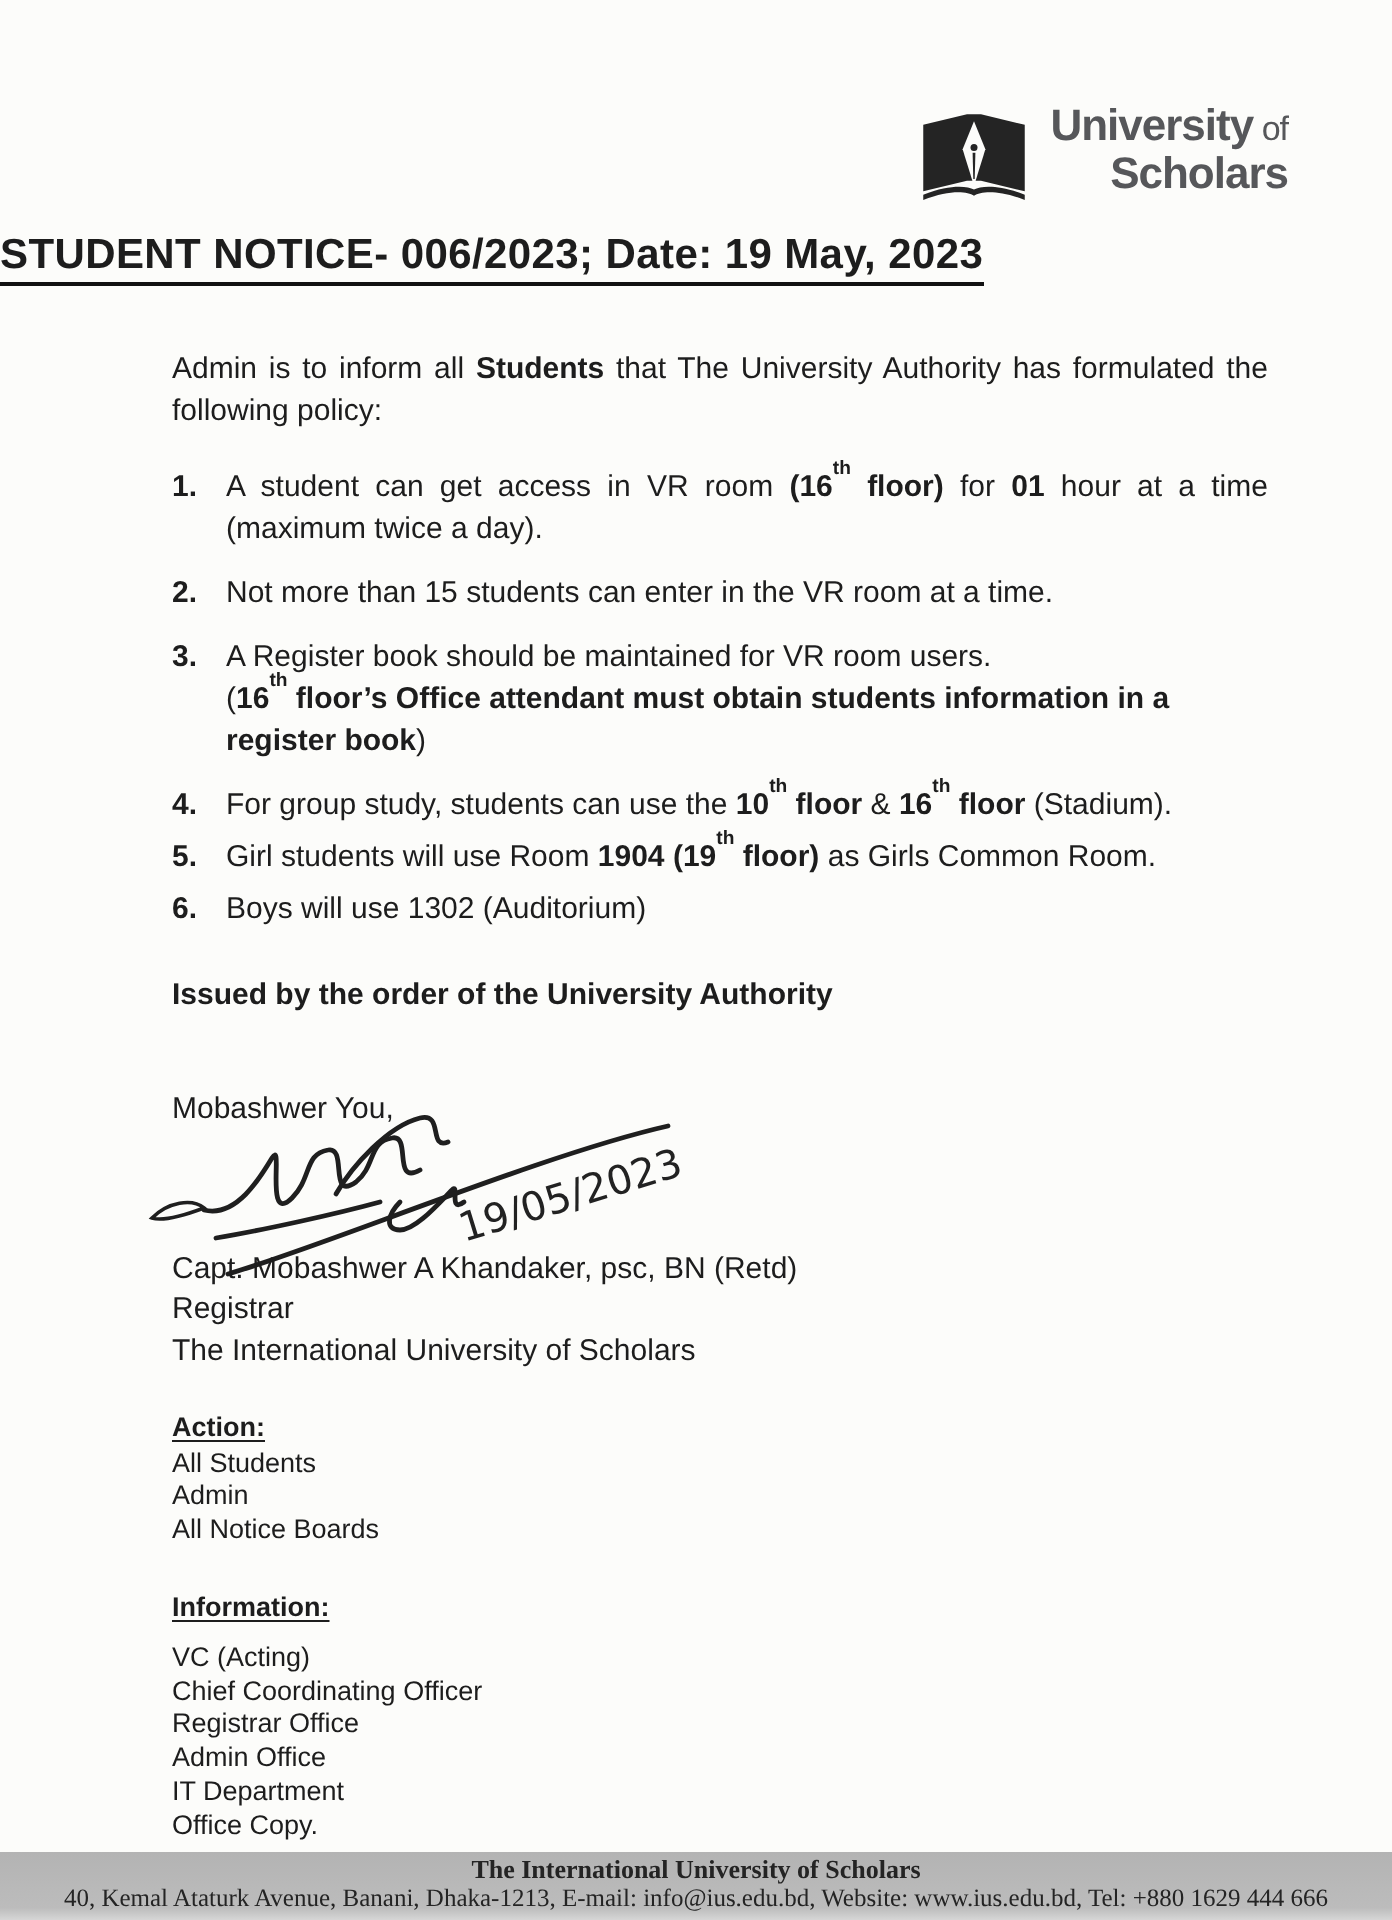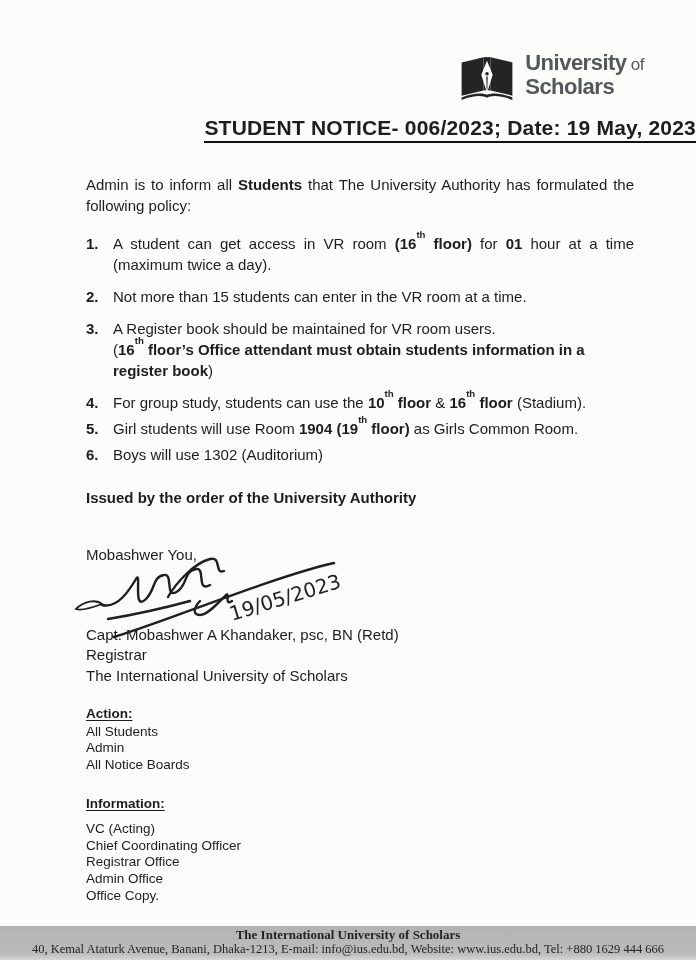--- a/index.html
+++ b/index.html
@@ -18,27 +18,27 @@
   
   .logo {
     position: absolute;
     top: 52px;
     right: 52px;
     display: flex;
     align-items: flex-start;
     gap: 10px;
   }
   .logo svg { width: 56px; height: 50px; display: block; margin-top: 2px; }
-  .logo-text { text-align: left; color: #56575a; line-height: 1.0; }
+  .logo-text { text-align: right; color: #56575a; line-height: 1.0; }
   .logo-line1 { font-size: 22px; font-weight: 700; letter-spacing: -0.5px; }
   .logo-line1 .of { font-size: 17px; font-weight: 400; }
   .logo-line2 { font-size: 22px; font-weight: 700; letter-spacing: -0.5px; margin-top: 2px; }
 
   
-  .title-row { padding-top: 116px; text-align: right; }
+  .title-row { padding-top: 116px; text-align: left; }
   .title {
     display: inline-block;
     font-size: 21px;
     font-weight: 700;
     letter-spacing: 0.2px;
     border-bottom: 2.5px solid #111;
     padding-bottom: 1px;
   }
 
   
@@ -202,20 +202,21 @@
         <div>Admin</div>
         <div>All Notice Boards</div>
       </div>
 
     <p class="sec-heading info-heading">Information:</p>
     <div class="sec-list info-list">
         <div>VC (Acting)</div>
         <div>Chief Coordinating Officer</div>
         <div>Registrar Office</div>
         <div>Admin Office</div>
+        <div>IT Department</div>
         <div>Office Copy.</div>
       </div>
   </div>
 
   <div class="footer">
     <div class="footer-line1">The International University of Scholars</div>
     <div class="footer-line2">40, Kemal Ataturk Avenue, Banani, Dhaka-1213,  E-mail: info@ius.edu.bd, Website: www.ius.edu.bd,  Tel: +880 1629 444 666</div>
   </div>
 
 </div>

